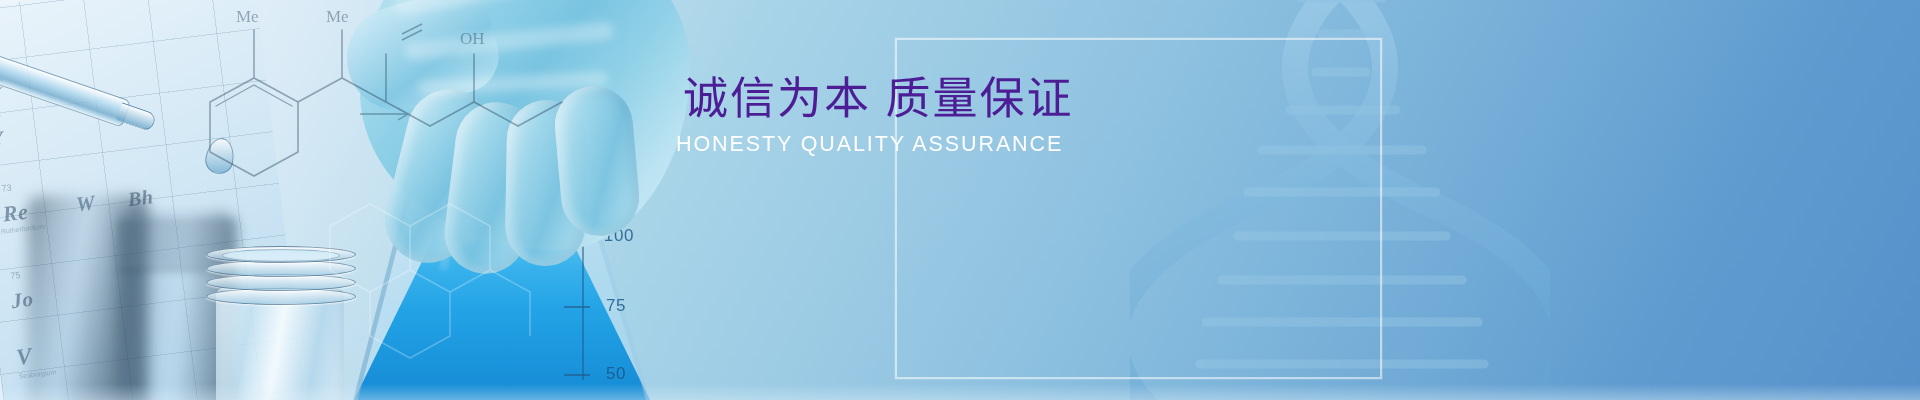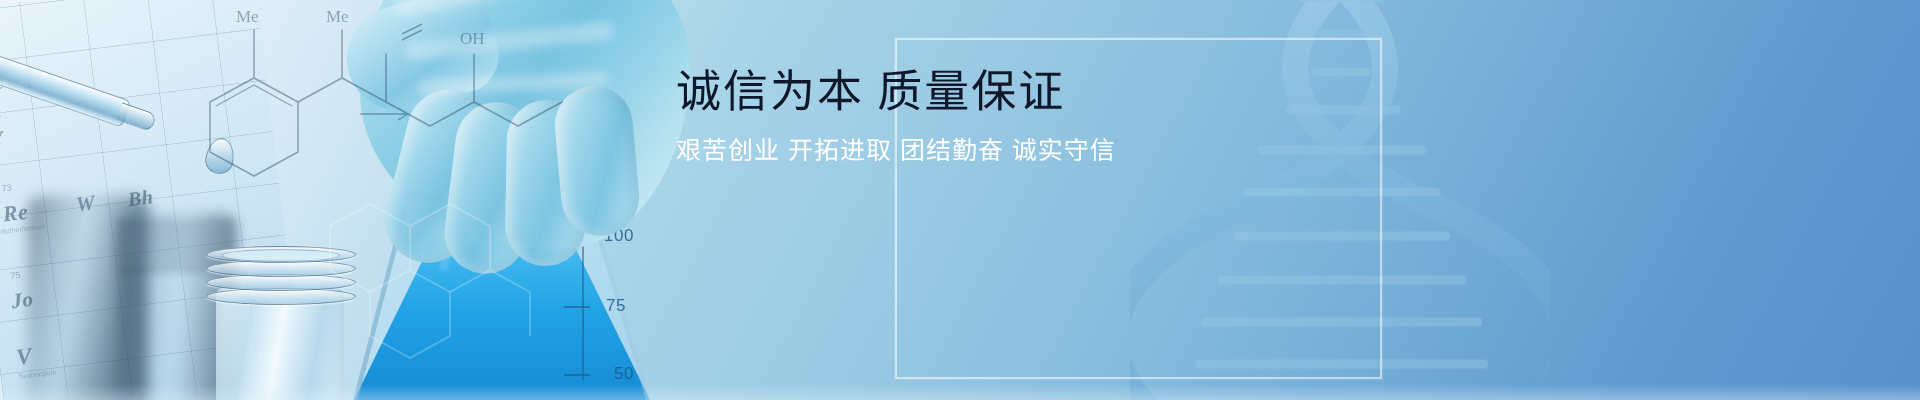--- a/index.html
+++ b/index.html
@@ -358,28 +358,27 @@
     pointer-events: none;
   }
 
   
   .copy {
     position: absolute;
     left: 676px; top: 66px;
     width: 760px;
   }
   .headline {
-    margin: 0;
+    margin: 7px;
     font-size: 45px;
     line-height: 1.16;
     font-weight: 400;
-    color: #0f172a;
+    color: #4c1d95;
     letter-spacing: 2px;
     white-space: nowrap;
-    font-family: Liberation Serif, serif;
   }
   .headline-en {
     margin: 5px 0 0 0;
     font-size: 21.5px;
     line-height: 1.15;
     font-weight: 400;
     color: #ffffff;
     letter-spacing: 1.9px;
     white-space: nowrap;
   }
@@ -472,21 +471,21 @@
     <div class="flask-edge-l"></div>
     <div class="flask-edge-r"></div>
     <div class="flask-hl"></div>
 
     <div class="grad-axis" style="right:68px; top:270px; height:146px;"></div>
     <div class="grad-mark" style="top:272px; width:30px; right:62px;"></div>
     <span class="grad-lbl" style="right:18px; top:262px;">100</span>
     <div class="grad-mark" style="top:342px; width:26px; right:62px;"></div>
     <span class="grad-lbl" style="right:26px; top:332px;">75</span>
     <div class="grad-mark" style="top:410px; width:26px; right:62px;"></div>
-    <span class="grad-lbl" style="right:18px; top:400px;">50</span>
+    <span class="grad-lbl" style="right:26px; top:400px;">50</span>
   </div>
 
   <div class="hand">
     <div class="palm"></div>
     <div class="thumb"></div>
     <div class="finger f1"></div>
     <div class="finger f2"></div>
     <div class="finger f3"></div>
     <div class="finger f4"></div>
     <div class="glove-fold" style="left:92px;  top:124px; width:230px; height:22px; transform:rotate(-11deg);"></div>
@@ -556,17 +555,17 @@
         <line x1="70" y1="410" x2="354" y2="410"></line>
         <line x1="78" y1="452" x2="346" y2="452"></line>
       </g>
     </svg>
   </div>
 
   <div class="frame"></div>
 
   <div class="copy">
     <h1 class="headline">诚信为本 质量保证</h1>
-    <p class="slogan-cn">艰苦创业 开拓进取 团结勤奋 诚实守信</p>
+    <p class="headline-en">HONESTY QUALITY ASSURANCE</p>
   </div>
 
   <div class="bottom-strip"></div>
 </div>
 
 </body></html>

